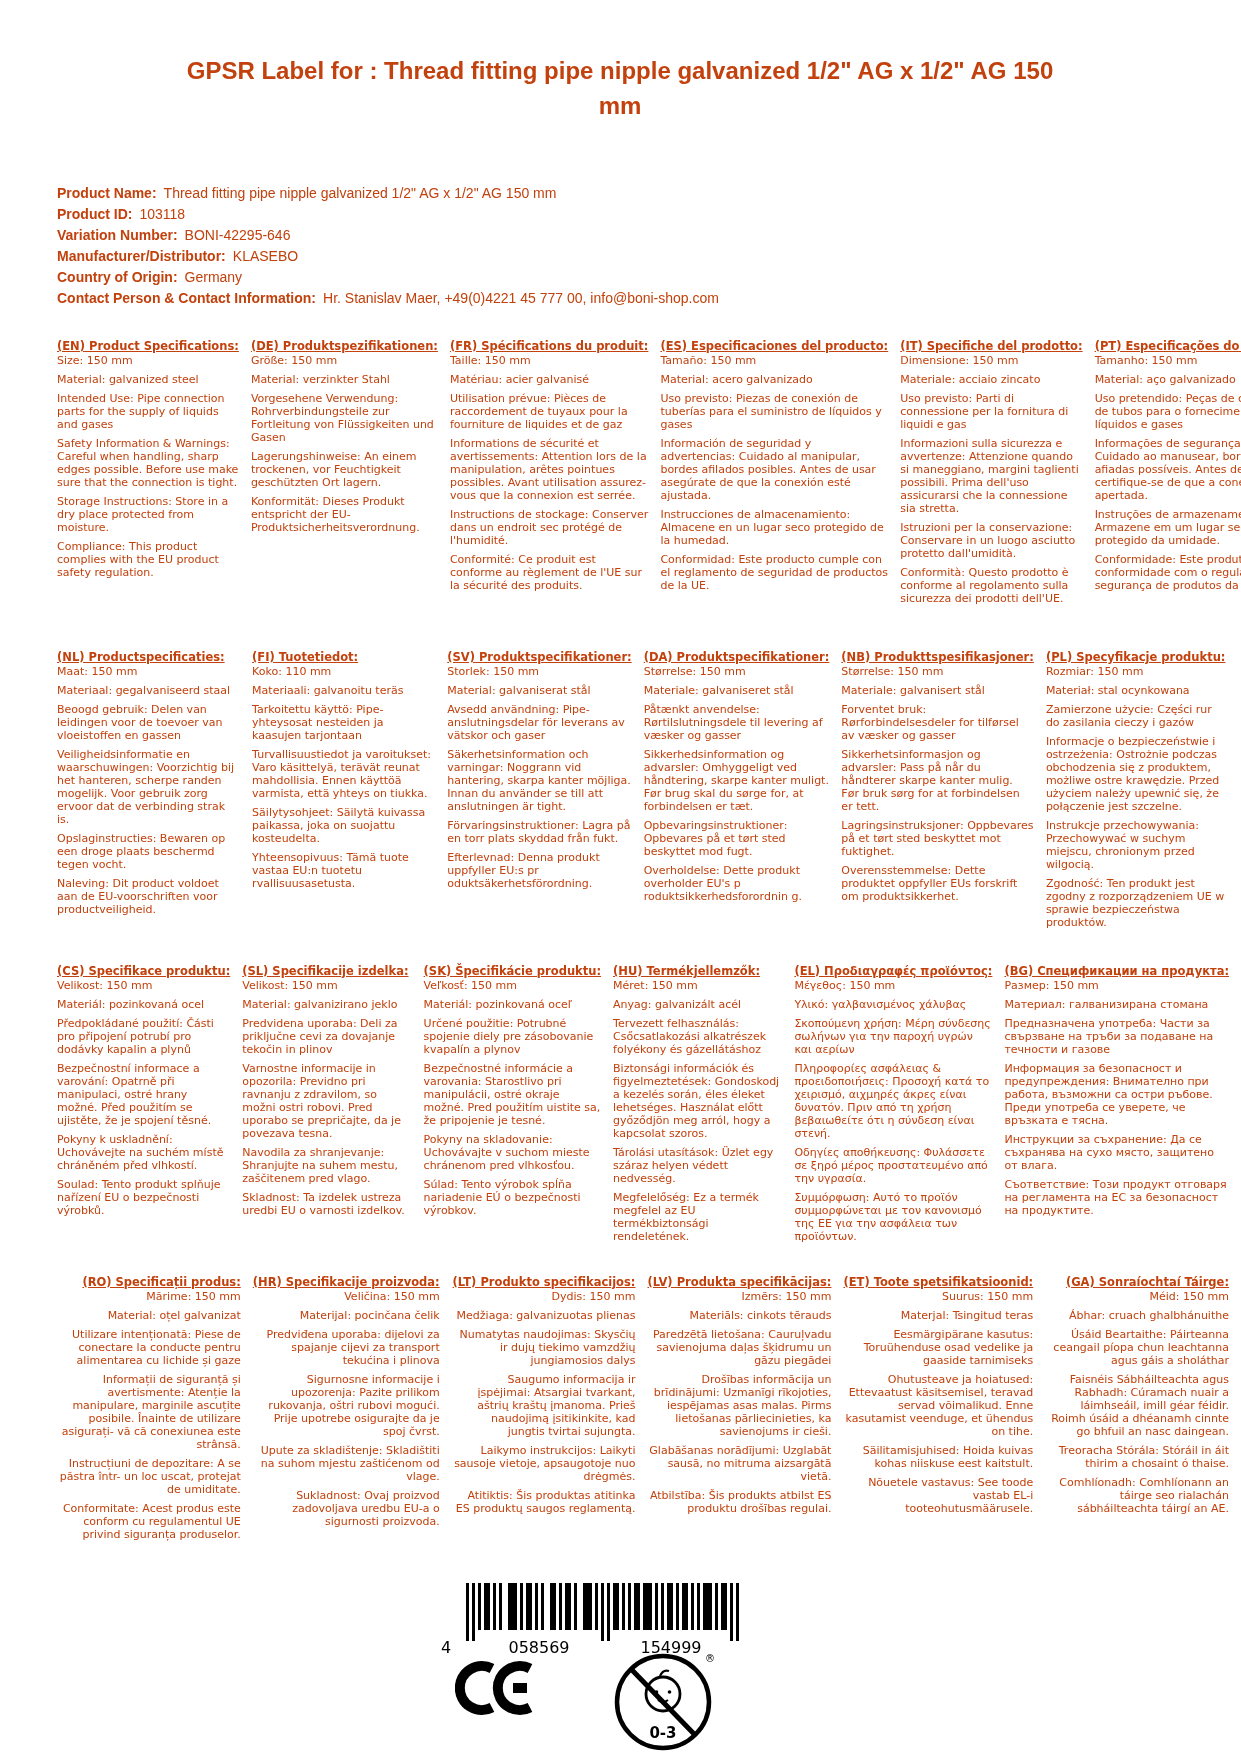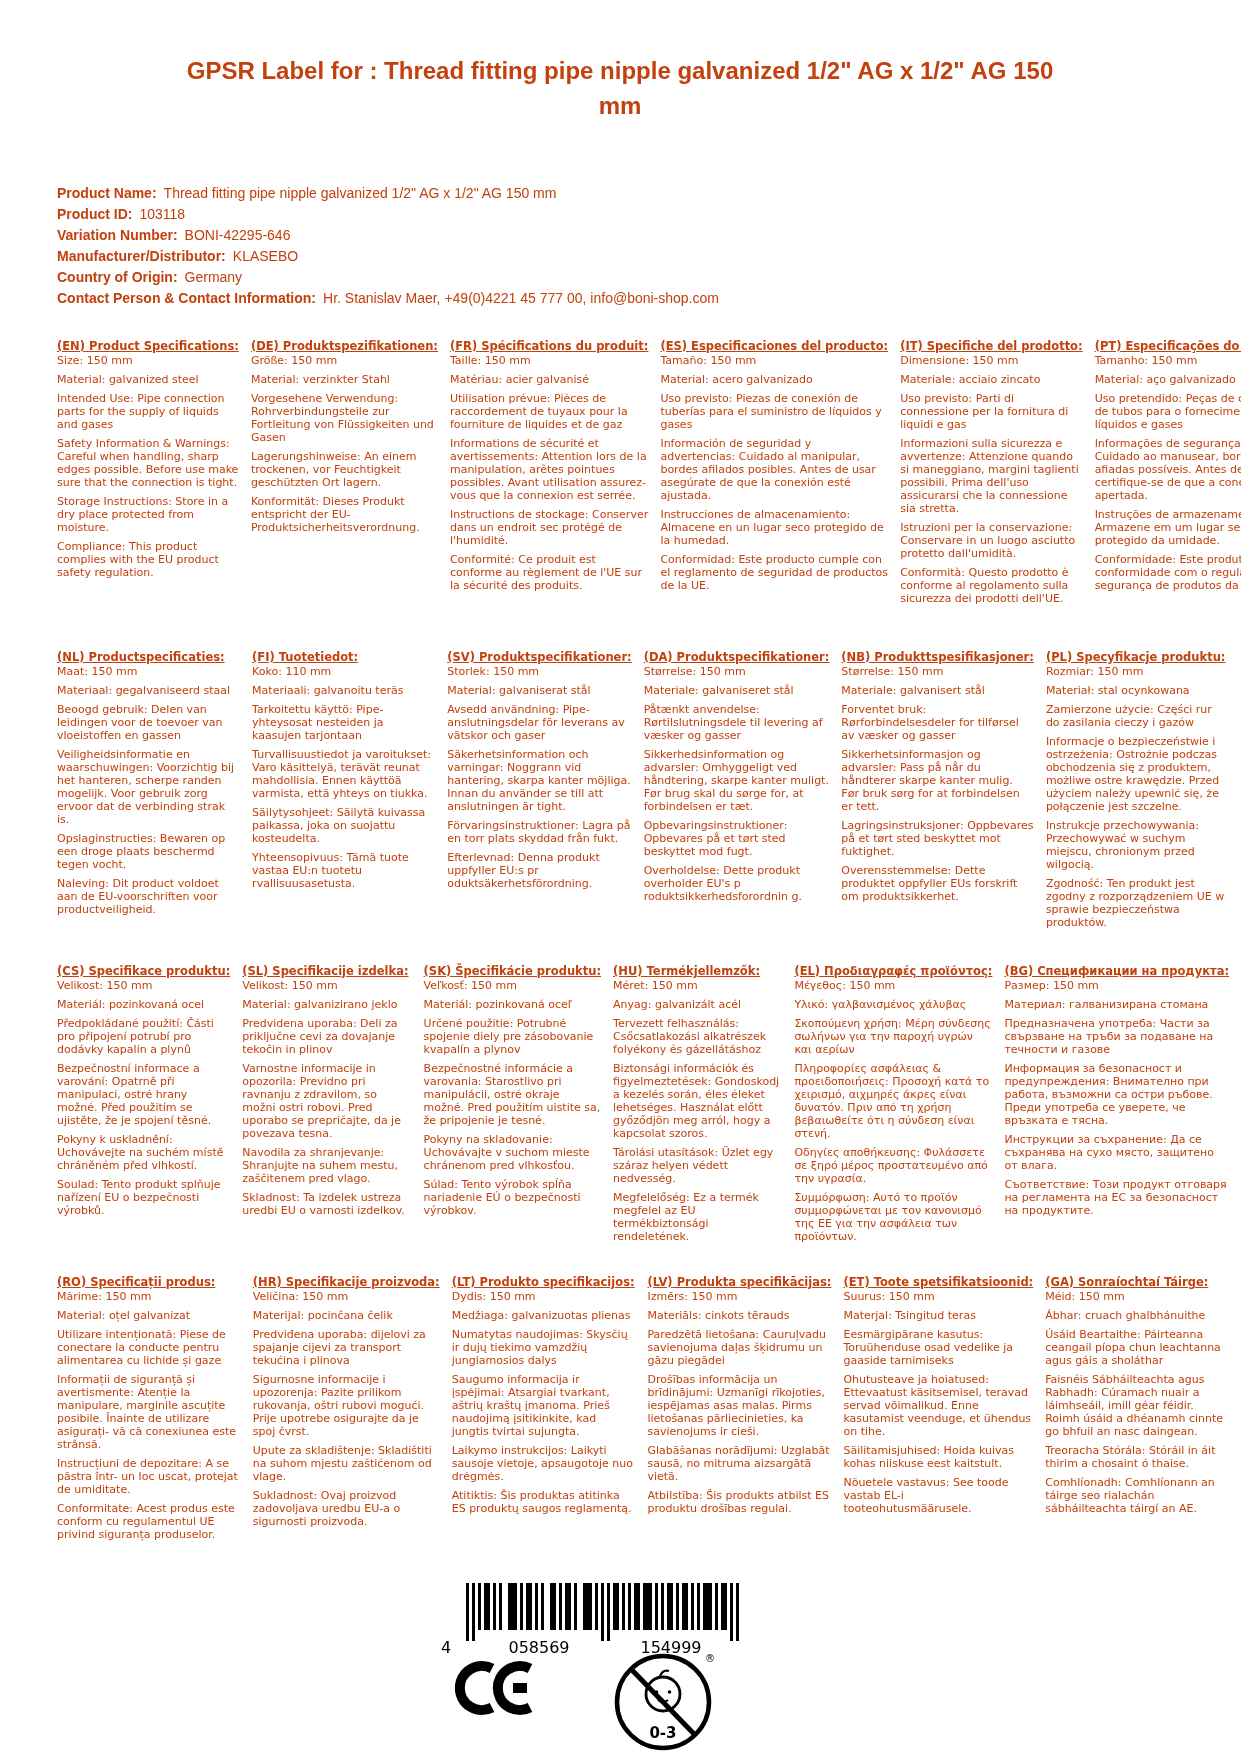--- a/index.html
+++ b/index.html
@@ -17,21 +17,21 @@
     position:absolute; top:168px; left:57px; width:1100px;
     font-family:"Liberation Sans", sans-serif; font-size:14px; line-height:21px;margin-top:15px;
   }
   .info-row { white-space:nowrap; }
   .info-label { font-weight:bold; margin-right:7px; }
   .spec-grid {
     position:absolute; left:57px; width:1172px;
     display:grid; grid-template-columns:repeat(6, 1fr); column-gap:12px;
     align-items:start;
   }
-  .row-1 { top:340px; } .row-2 { top:651px; } .row-3 { top:965px; } .row-4 { top:1276px; }
+  .row-1 { top:340px; } .row-2 { top:651px; } .row-3 { top:965px; } .row-4 { top:1276px;text-align:right; }
   .spec-block { font-size:11px; line-height:13px; }
   .spec-title {
     font-weight:bold; font-size:11.5px; white-space:nowrap; margin:0 0 1px 0;text-decoration:underline;
   }
   .spec-par { margin:0 0 6px 0; }
   .barcode-wrap { position:absolute; left:428px; top:1583px; }
   .ce-wrap { position:absolute; left:455px; top:1660px; }
   .age-wrap { position:absolute; left:612px; top:1650px; }
   svg text { font-family:"DejaVu Sans", sans-serif; }
 </style>

